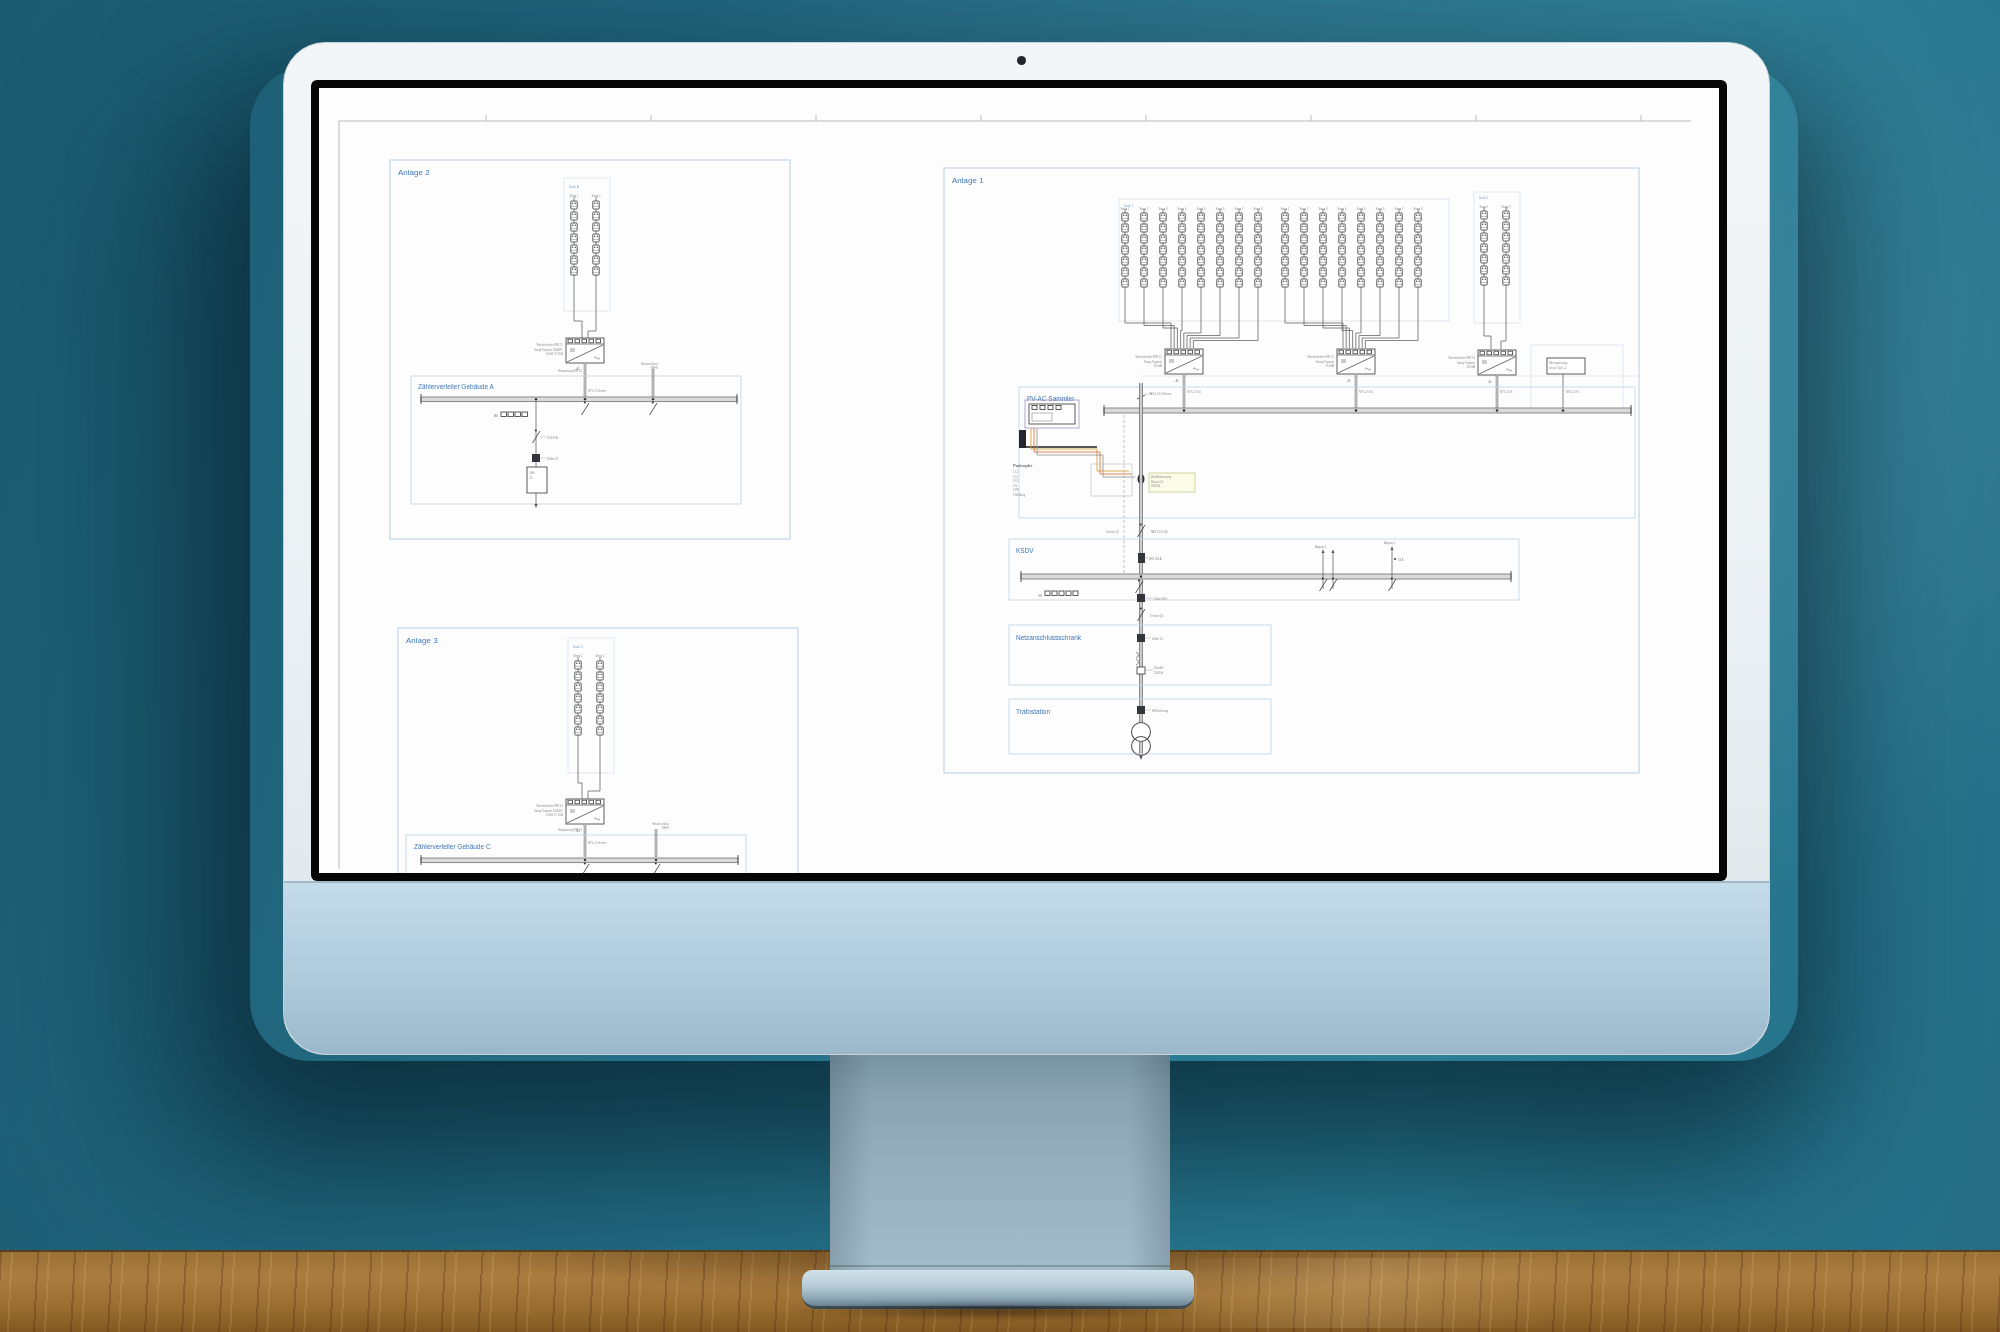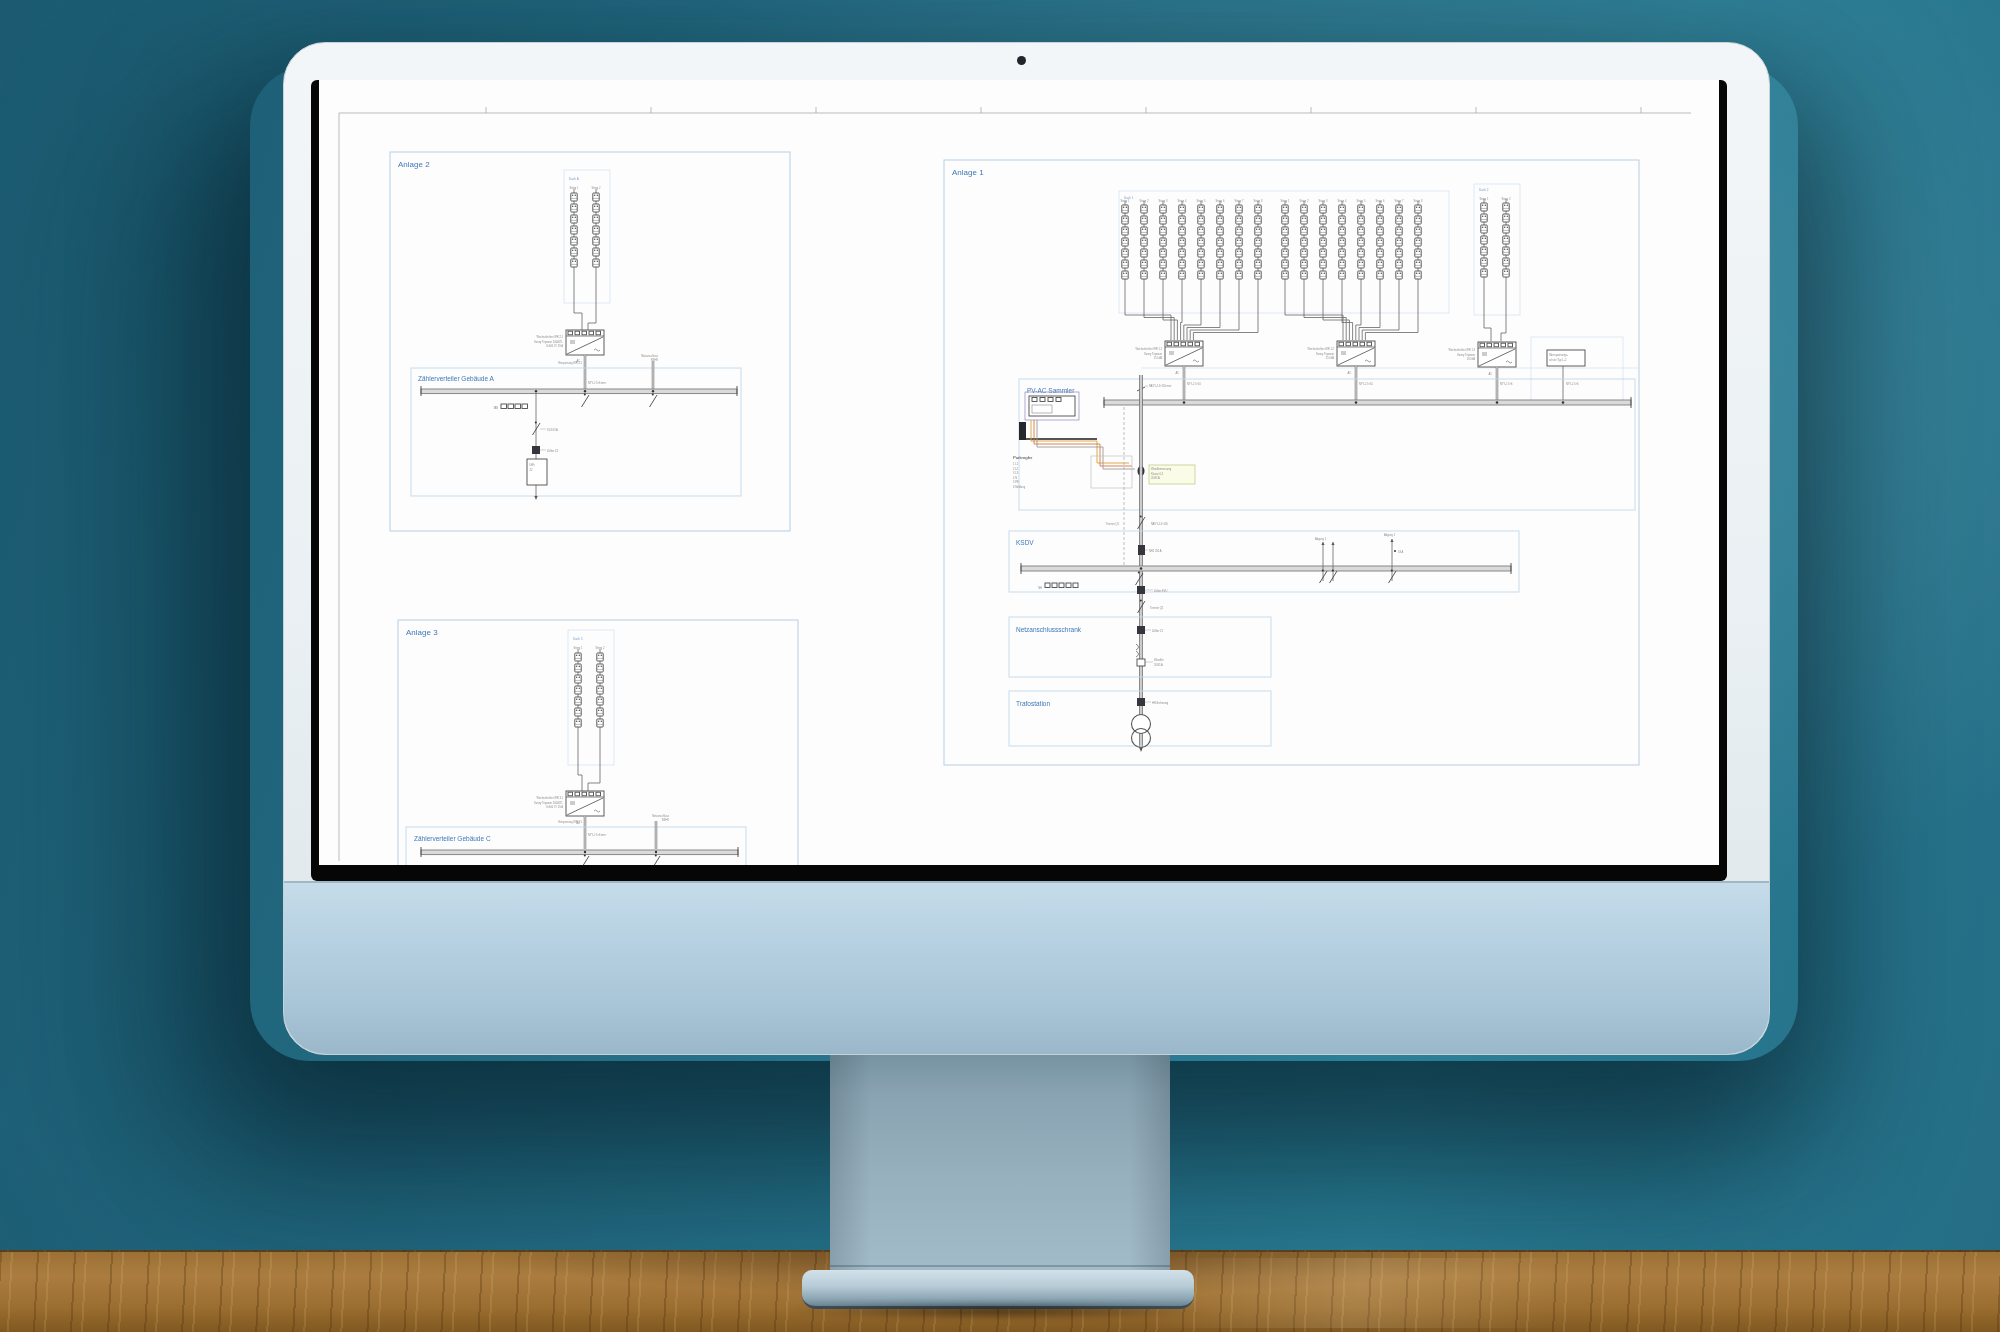--- a/index.html
+++ b/index.html
@@ -37,21 +37,21 @@
   .foot-shadow{left:786px;top:1303px;width:424px;height:16px;border-radius:50%;
     background:radial-gradient(closest-side, rgba(0,0,0,.55), rgba(0,0,0,0));filter:blur(3px);}
   .imac{left:283px;top:42px;width:1485px;height:1011px;border-radius:42px;
     background:linear-gradient(180deg,#f3f6f8 0%,#eaf0f3 55%,#dde6eb 100%);
     border:1px solid #c7d2d8;}
   .cam{left:733px;top:13px;width:9px;height:9px;border-radius:50%;background:#20262b;}
   .chin{left:0;top:838px;width:1485px;height:173px;border-radius:0 0 42px 42px;
     background:linear-gradient(180deg,#c6dcea 0%,#b6d1e1 35%,#a7c4d6 75%,#9bb8cb 100%);
     box-shadow:inset 0 2px 0 rgba(90,115,130,.35);}
   .screen{left:27px;top:37px;width:1416px;height:801px;background:#060606;border-radius:6px;}
-  .canvas{left:8px;top:0;width:1400px;height:785px;background:#fdfdfd;}
+  .canvas{left:8px;top:8px;width:1400px;height:785px;background:#fdfdfd;}
   svg{display:block;}
   
   .bx{fill:none;stroke:#b5cfe6;stroke-width:1;}
   .bx2{fill:none;stroke:#c2d8ec;stroke-width:0.9;}
   .bx3{fill:none;stroke:#d5e3f0;stroke-width:0.8;}
   .lblB{fill:#3e78ba;font-size:8px;}
   .lblM{fill:#3e78ba;font-size:6.5px;}
   .roof{fill:#7aa0c8;font-size:3px;}
   .mic{fill:#8a8a8a;font-size:2.6px;}
   .te{text-anchor:end;} .tm{text-anchor:middle;}

